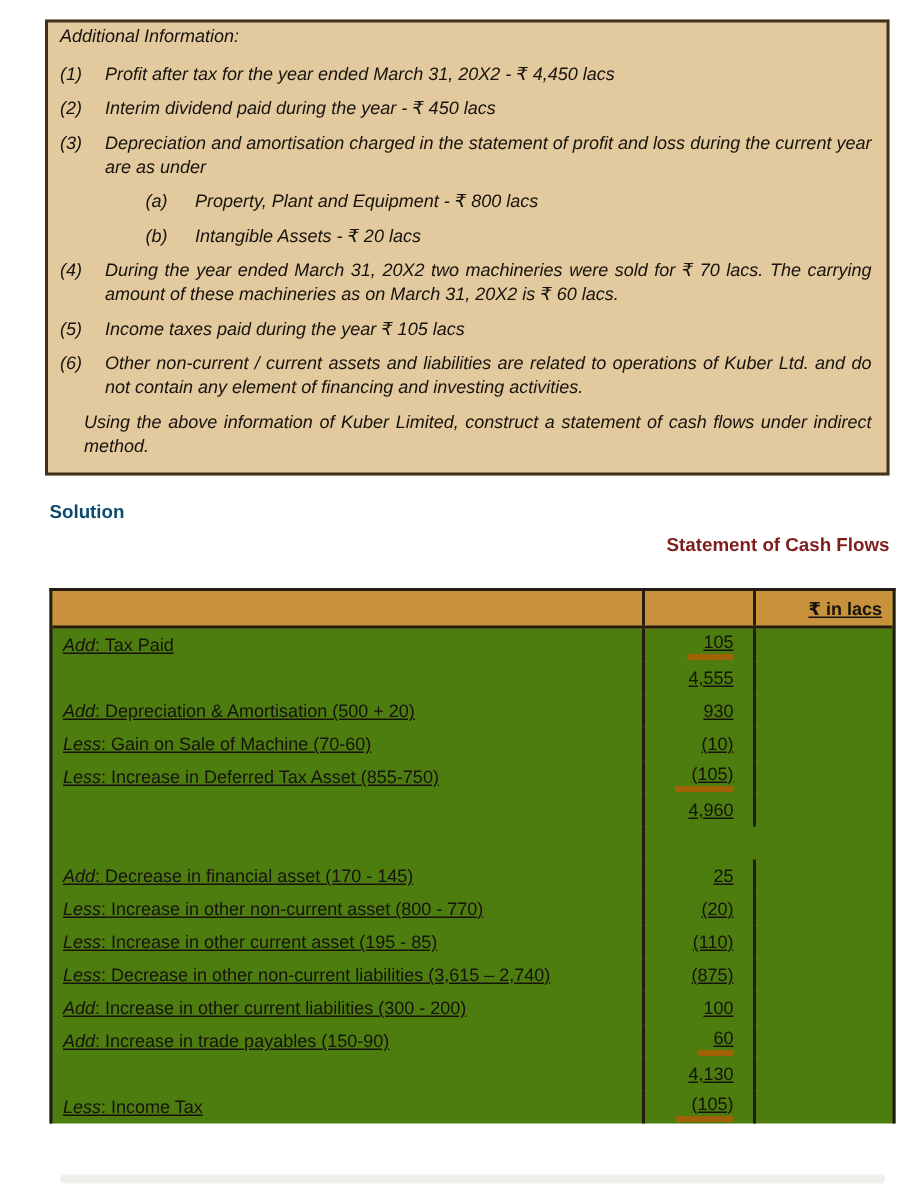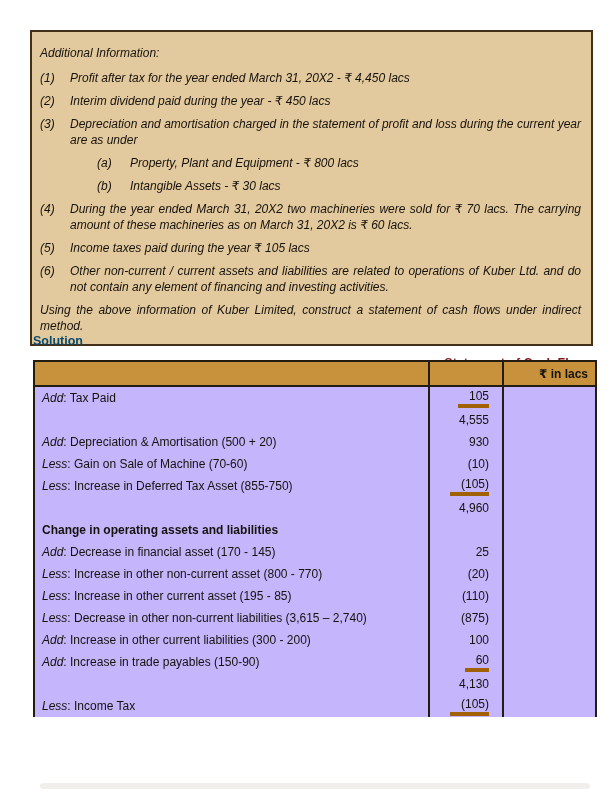--- a/index.html
+++ b/index.html
@@ -13,38 +13,38 @@
     width: 613px;
     height: 792px;
     background: #ffffff;
     overflow: hidden;
   }
 
   
   .info-box {
     position: absolute;
     left: 30px;
-    top: 30px;
+    top: 13px;
     width: 563px;
     box-sizing: border-box;
     background: #e3c99e;
     border: 2px solid #44301a;
-    padding: 13px 10px 10px 8px;
+    padding: 1px 10px 10px 8px;
     font-style: italic;
     font-size: 12px;
     line-height: 16px;
   }
   .info-heading { margin-bottom: 9px; }
   .info-item { display: flex; margin-bottom: 7px; }
   .info-item .num { flex: 0 0 30px; }
   .info-item.sub { margin-left: 57px; }
   .info-item.sub .num { flex: 0 0 33px; }
   .item-text { flex: 1; }
   .justify { text-align: justify; }
-  .info-footer { margin: 2px 0 0 0; text-align: justify; }
+  .info-footer { margin: 2px 0 0 16px; text-align: justify; }
 
   
   .solution {
     position: absolute;
     left: 33px;
     top: 334px;
     font-weight: bold;
     font-size: 12.5px;
     color: #0c4a6e;
   }
@@ -56,26 +56,27 @@
     text-align: right;
     font-weight: bold;
     font-size: 12.5px;
     color: #7f1d1d;
   }
 
   
   .cf-table {
     position: absolute;
     left: 33px;
-    top: 360px;
+    top: 392px;
     width: 560px;
-    background: #c4b5fd;
+    background: #4d7c0f;
     border: 2px solid #241c10;
     border-bottom: 0;
     font-size: 12px;
+    text-decoration: underline;
   }
   .thead {
     display: grid;
     grid-template-columns: 395px 74px 91px;
     height: 23px;
     background: #c8923c;
     border-bottom: 2px solid #241c10;
   }
   .th { box-sizing: border-box; }
   .th1, .th2 { border-right: 2px solid #241c10; }
@@ -135,21 +136,21 @@
         <div class="info-item">
           <div class="num">(3)</div>
           <div class="item-text justify">Depreciation and amortisation charged in the statement of profit and loss during the current year are as under</div>
         </div>
         <div class="info-item sub">
           <div class="num">(a)</div>
           <div class="item-text">Property, Plant and Equipment - ₹ 800 lacs</div>
         </div>
         <div class="info-item sub">
           <div class="num">(b)</div>
-          <div class="item-text">Intangible Assets - ₹ 30 lacs</div>
+          <div class="item-text">Intangible Assets - ₹ 20 lacs</div>
         </div>
         <div class="info-item">
           <div class="num">(4)</div>
           <div class="item-text justify">During the year ended March 31, 20X2 two machineries were sold for ₹ 70 lacs.  The carrying amount of these machineries as on March 31, 20X2 is ₹ 60 lacs.</div>
         </div>
         <div class="info-item">
           <div class="num">(5)</div>
           <div class="item-text">Income taxes paid during the year ₹ 105 lacs</div>
         </div>
         <div class="info-item">
@@ -207,21 +208,20 @@
           <div class="tc tc3"></div>
         </div>
         <div class="trow">
           <div class="tc tc1"></div>
           <div class="tc tc2">
             <span>4,960</span>
           </div>
           <div class="tc tc3"></div>
         </div>
         <div class="trow bold">
-          <div class="tc tc1">Change in operating assets and liabilities</div>
           <div class="tc tc2"></div>
           <div class="tc tc3"></div>
         </div>
         <div class="trow">
           <div class="tc tc1"><span class="px">Add</span>: Decrease in financial asset (170 - 145)</div>
           <div class="tc tc2">
             <span>25</span>
           </div>
           <div class="tc tc3"></div>
         </div>

